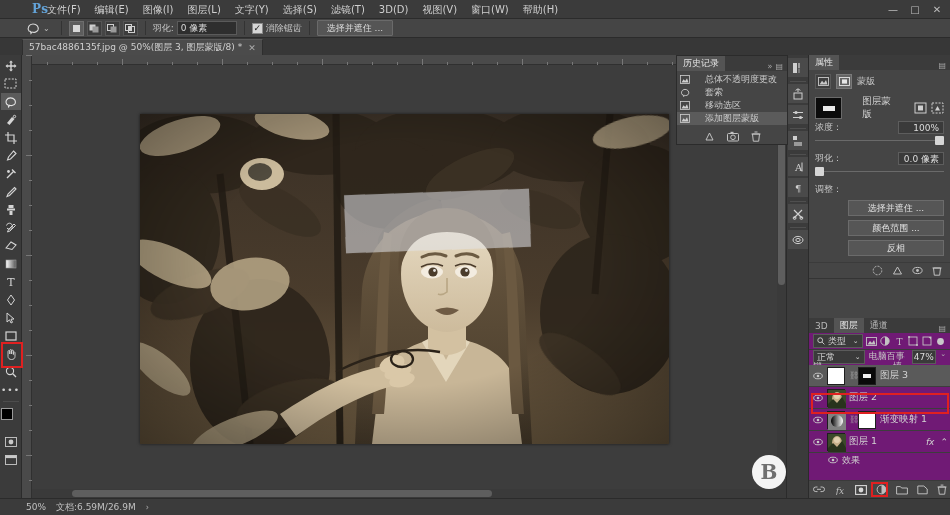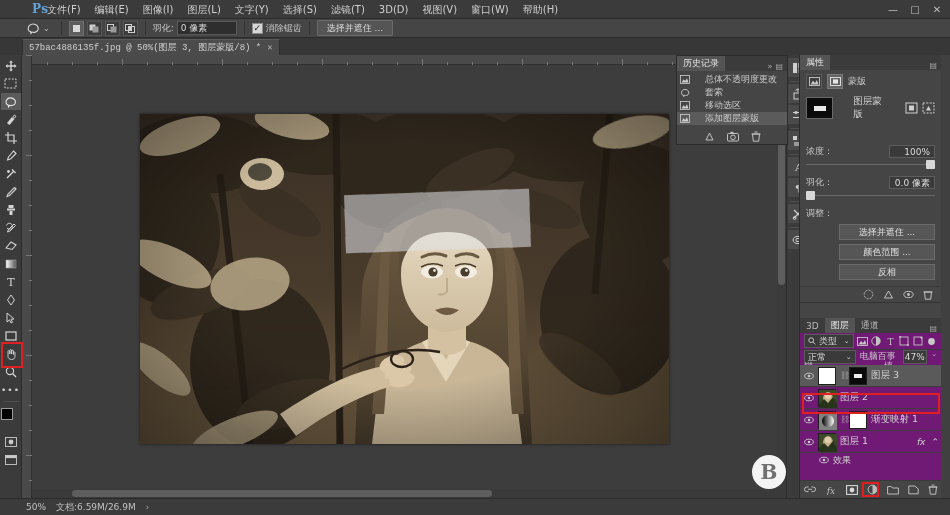--- a/index.html
+++ b/index.html
@@ -61,21 +61,21 @@
     width: 11px; height: 11px; background: #d6d6d6; border: 1px solid #8a8a8a;
     display: flex; align-items: center; justify-content: center;
     color: #1a1a1a; font-size: 9px; line-height: 1;
   }
   .opt-button {
     background: #555; border: 1px solid #6a6a6a; color: #ddd;
     height: 16px; padding: 0 9px; font-size: 9px;
     display: flex; align-items: center; border-radius: 1px;
   }
   
-  .tabbar { height: 17px; background: #373737; display: flex; align-items: flex-end; padding-left: 22px; font-family: Liberation Mono, monospace; }
+  .tabbar { height: 17px; background: #373737; display: flex; align-items: flex-end; padding-left: 22px; }
   .doc-tab {
     background: #4b4b4b; height: 16px; display: flex; align-items: center;
     padding: 0 6px; gap: 6px; font-size: 9px; color: #d0d0d0;
     border-top: 1px solid #5a5a5a; border-left: 1px solid #2e2e2e; border-right: 1px solid #2e2e2e;
   }
   .tab-close { font-size: 9px; color: #aaa; }
   
   .main { position: absolute; top: 55px; left: 0; right: 0; bottom: 17px; }
   
   .toolbar {
@@ -146,28 +146,28 @@
   .hist-ico { width: 10px; height: 10px; }
   .hist-footer { position: absolute; bottom: 1px; left: 0; right: 0; height: 14px; display: flex; align-items: center; justify-content: center; gap: 12px; background: #454545; }
   
   .rail {
     position: absolute; right: 142px; top: 0; bottom: 0; width: 22px;
     background: #3b3b3b; border-left: 1px solid #2b2b2b;
     display: flex; flex-direction: column; align-items: center; padding-top: 3px;
   }
   .rail-btn { width: 20px; height: 19px; display: flex; align-items: center; justify-content: center; background: #4a4a4a; margin-bottom: 2px; }
   .rail-sep { width: 16px; height: 1px; background: #4f4f4f; margin: 2px 0; }
-  .dock { position: absolute; right: 9px; top: 0; bottom: 0; width: 142px; background: #454545; border-left: 1px solid #2b2b2b; }
+  .dock { position: absolute; right: 0; top: 0; bottom: 0; width: 142px; background: #454545; border-left: 1px solid #2b2b2b; }
   
   .prop-panel { border-bottom: 1px solid #343434; }
   .prop-body { padding: 4px 6px 6px; }
   .prop-row1 { display: flex; align-items: center; gap: 5px; margin-bottom: 6px; }
   .pbtn { width: 16px; height: 15px; background: #3f3f3f; border: 1px solid #5a5a5a; display: flex; align-items: center; justify-content: center; }
   .pbtn.active { background: #656565; border-color: #7a7a7a; }
-  .prop-mask-row { display: flex; align-items: center; gap: 20px; margin-bottom: 24px; }
+  .prop-mask-row { display: flex; align-items: center; gap: 20px; margin-bottom: 0; }
   .mask-thumb { width: 32px; height: 22px; background: #0b0b0b; border: 1px solid #6a6a6a; display: flex; align-items: center; justify-content: center; }
   .mask-thumb i { display: block; width: 12px; height: 5px; background: #e9e9e9; }
   .mask-name { font-size: 9.5px; color: #d2d2d2; }
   .mask-icons { margin-left: auto; display: flex; gap: 4px; }
   .slider-block { margin-bottom: 7px; }
   .slider-top { display: flex; align-items: flex-end; justify-content: space-between; margin-bottom: 2px; }
   .slider-label { font-size: 9px; color: #c6c6c6; }
   .slider-val {
     background: #3a3a3a; border: 1px solid #5d5d5d; font-size: 9px; color: #dcdcdc;
     padding: 0 4px; height: 13px; line-height: 12px; min-width: 46px; text-align: right;

